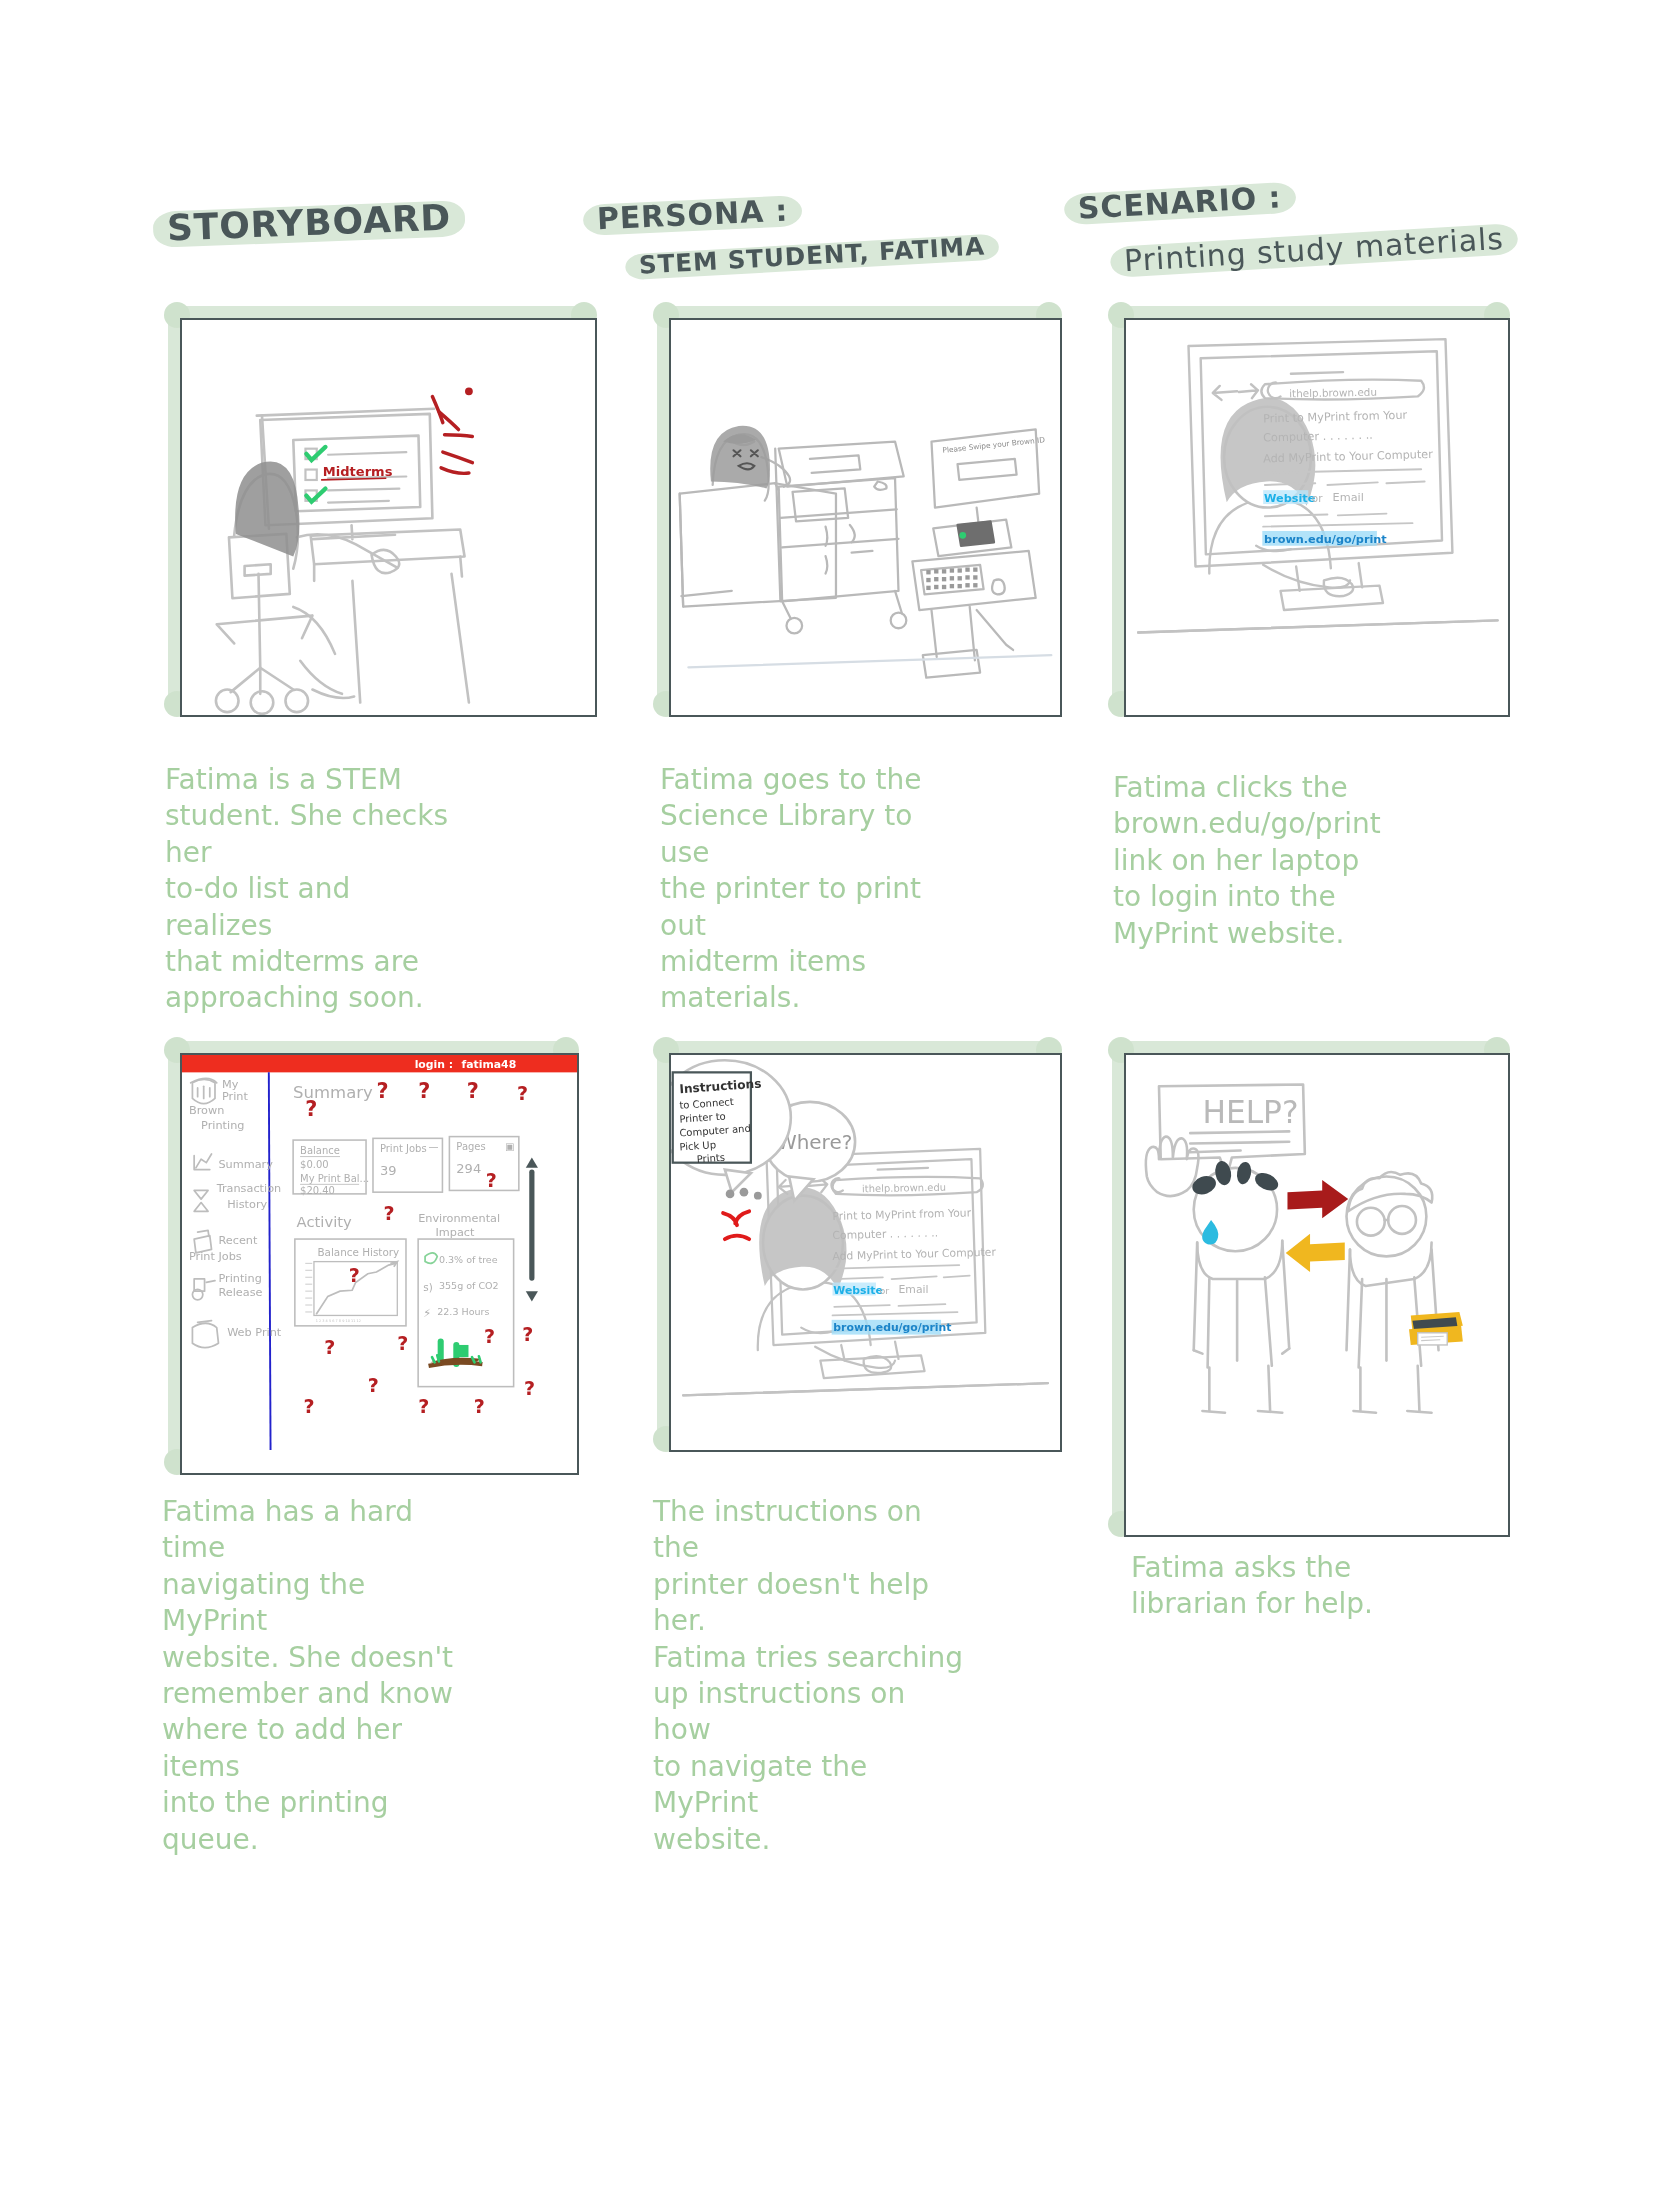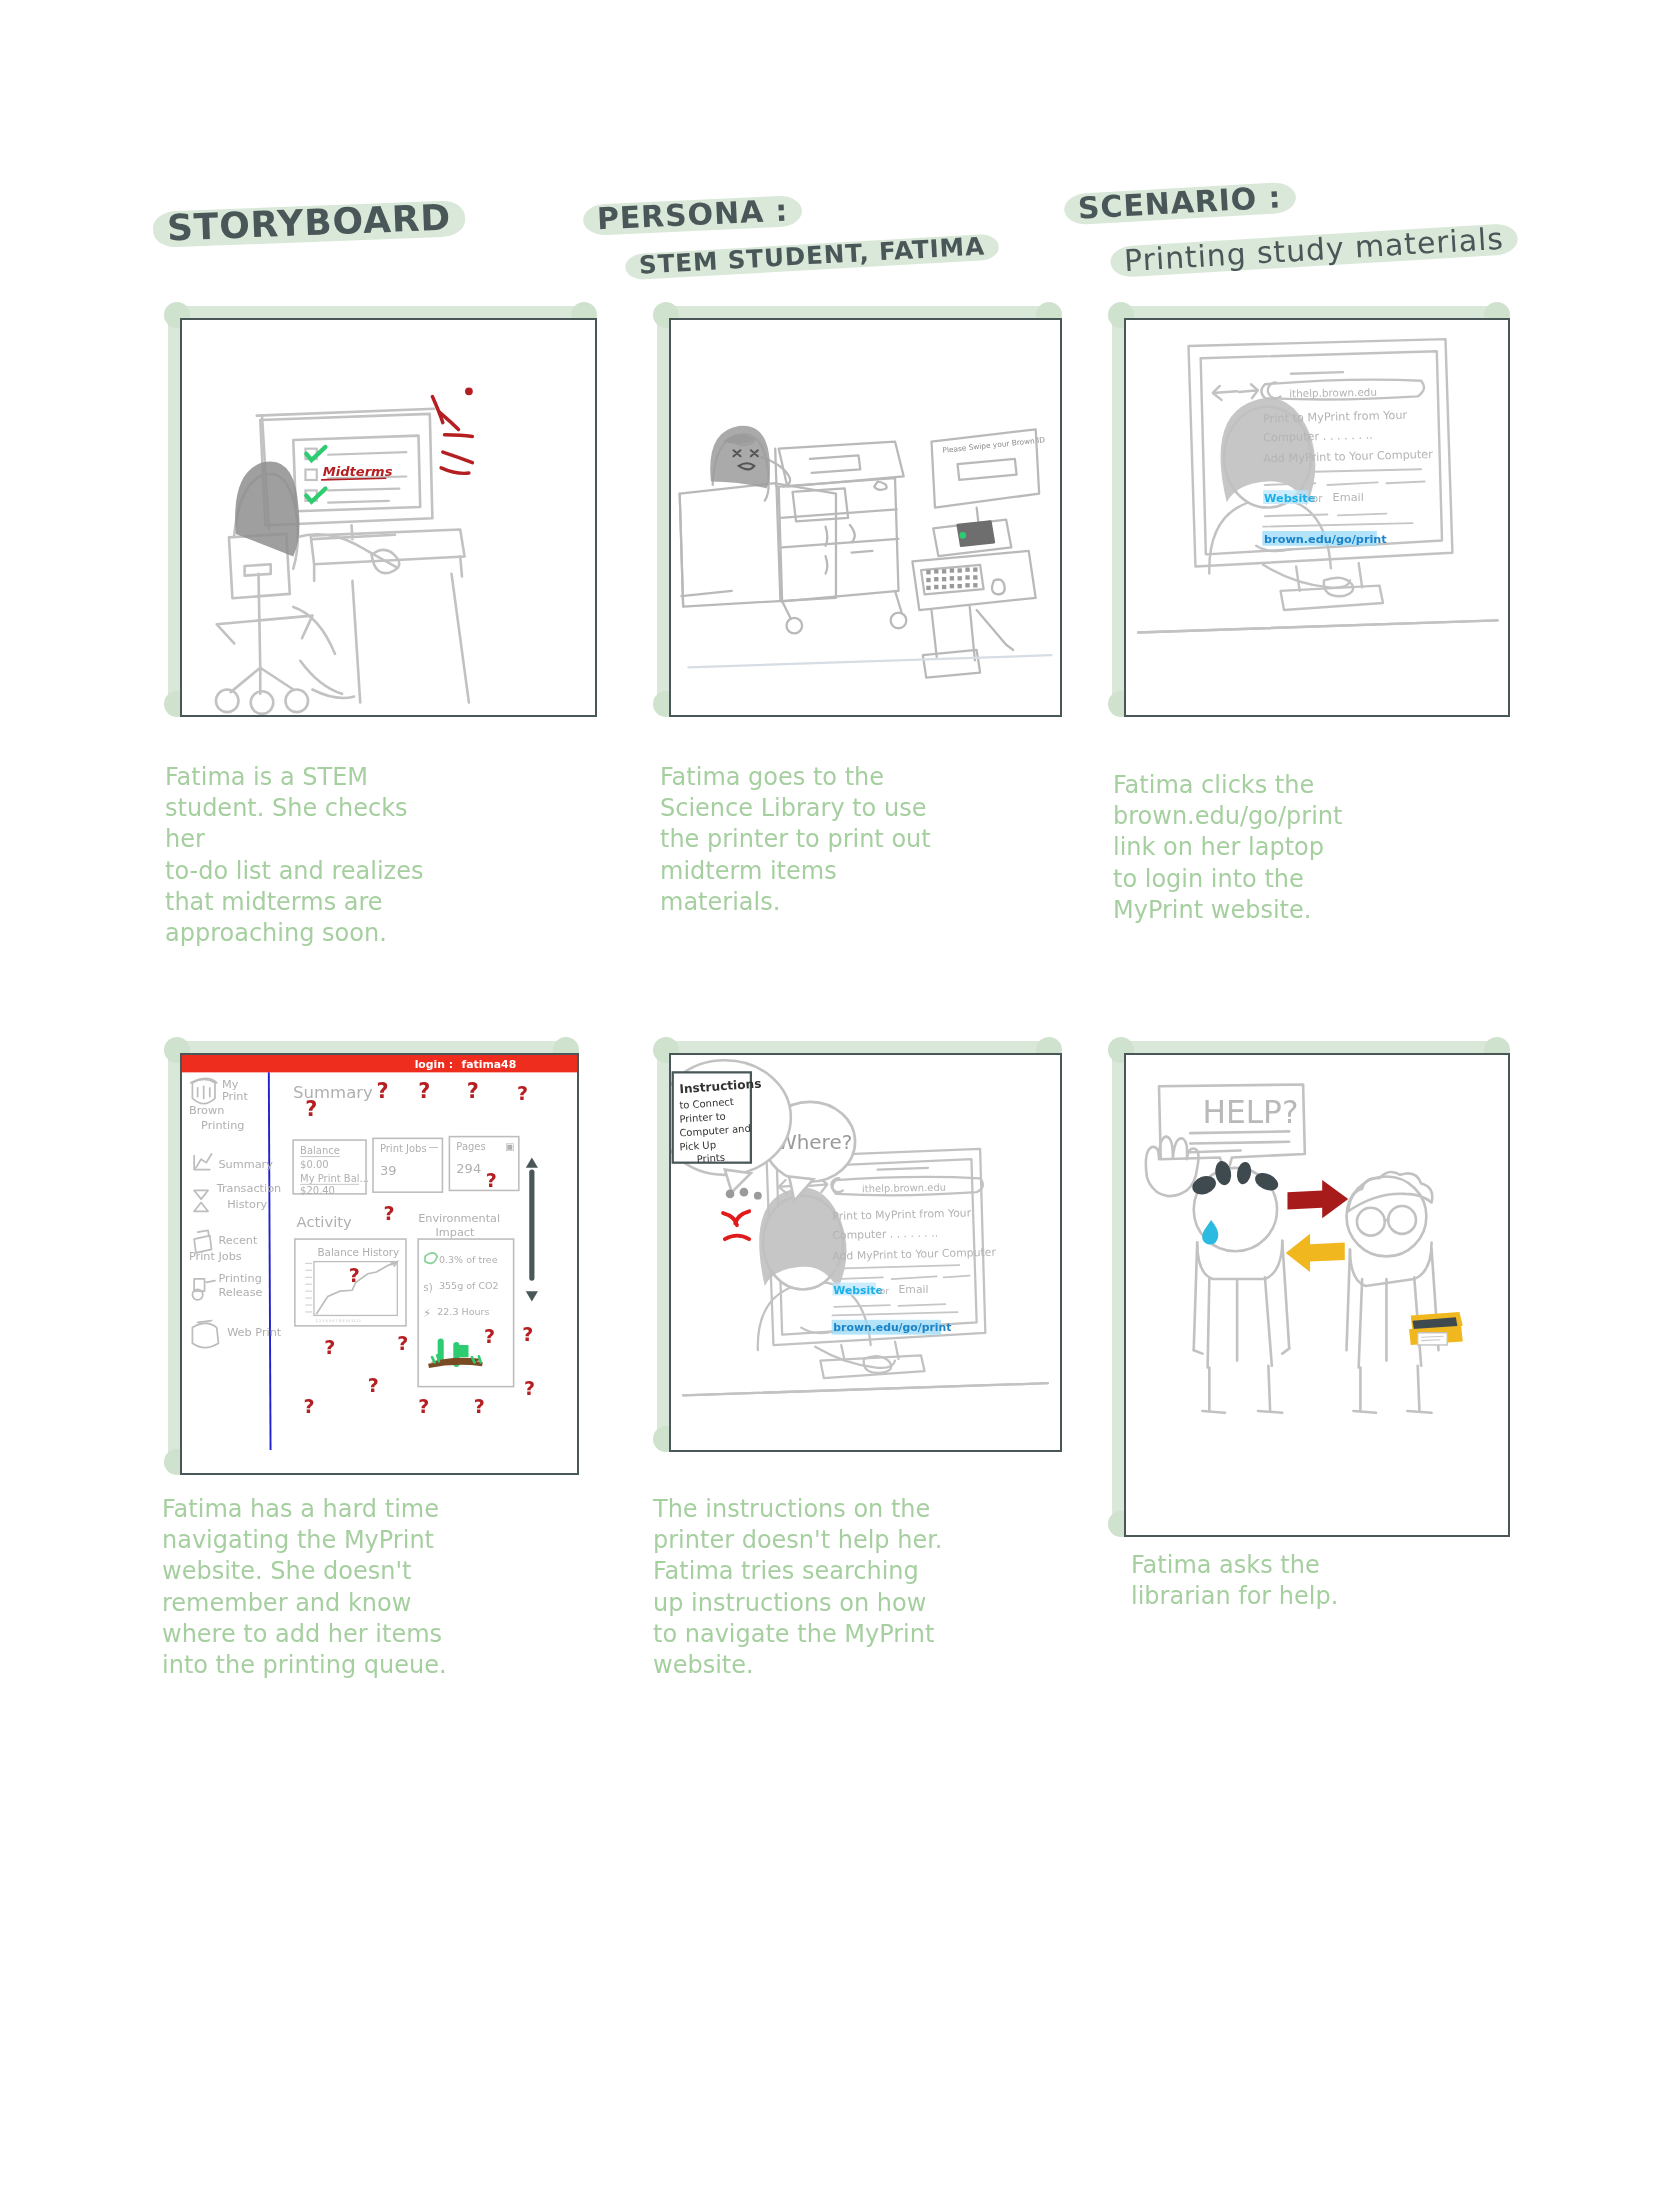--- a/index.html
+++ b/index.html
@@ -35,21 +35,21 @@
   .panel .dot.bl{left:-16px;bottom:0px;}
   .panel .dot.br{right:0px;bottom:0px;}
   .panel .frame{
     position:absolute;left:0;top:0;right:0;bottom:0;
     background:#fff;border:2.6px solid #4a5759;overflow:hidden;
   }
   .panel .inner{position:absolute;left:0;top:0;right:0;bottom:0;}
 
   
   .cap{
-    position:absolute;color:#a6cfa0;font-size:24px;line-height:1.30;
+    position:absolute;color:#a6cfa0;font-size:28px;line-height:1.30;
     font-family:"DejaVu Sans",sans-serif;white-space:pre-line;
   }
   .cap.center{text-align:left;}
 
   
   svg{display:block;}
 </style>
 </head>
 <body>
 
@@ -62,21 +62,21 @@
 <div class="hdr" id="hdr-persona-sub">
   <span class="hl">STEM STUDENT, FATIMA</span>
 </div>
 <div class="hdr" id="hdr-scenario">
   <span class="hl">SCENARIO :</span>
 </div>
 <div class="hdr" id="hdr-scenario-sub">
   <span class="hl">Printing study materials</span>
 </div>
 
-<div class="panel" style="left:180px;top:318px;width:417px;height:399px;font-style:italic;">
+<div class="panel" style="left:180px;top:318px;width:417px;height:399px;">
   <div class="glow"></div>
   <div class="dot tl"></div>
   <div class="dot tr"></div>
   <div class="dot bl"></div>
   <div class="dot br"></div>
   <div class="frame">
     <svg class="inner" viewBox="0 0 475 455">
       <g fill="none" stroke="#c2c2c2" stroke-width="3" stroke-linecap="round" stroke-linejoin="round">
 
         <path d="M90 115 L285 108 L288 228 L96 236 Z"></path>

